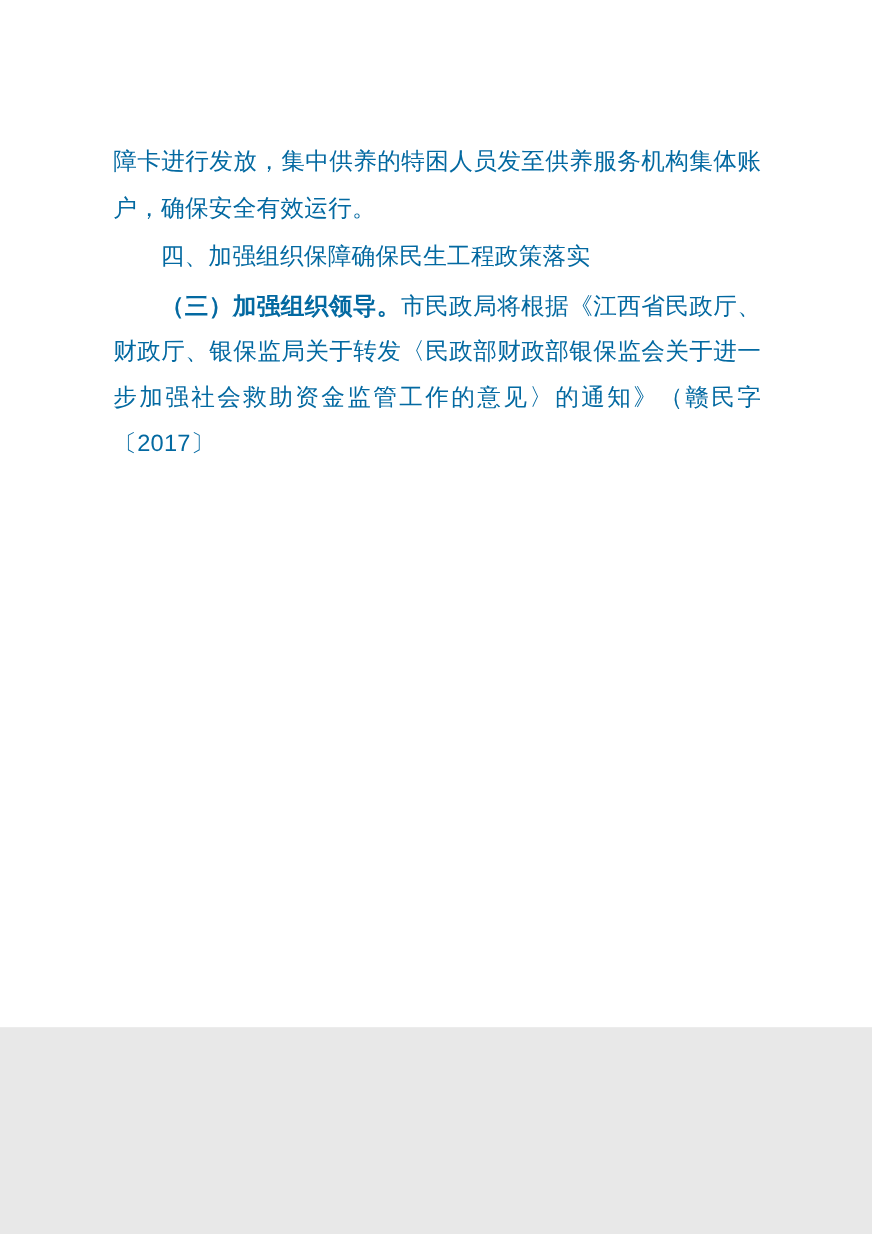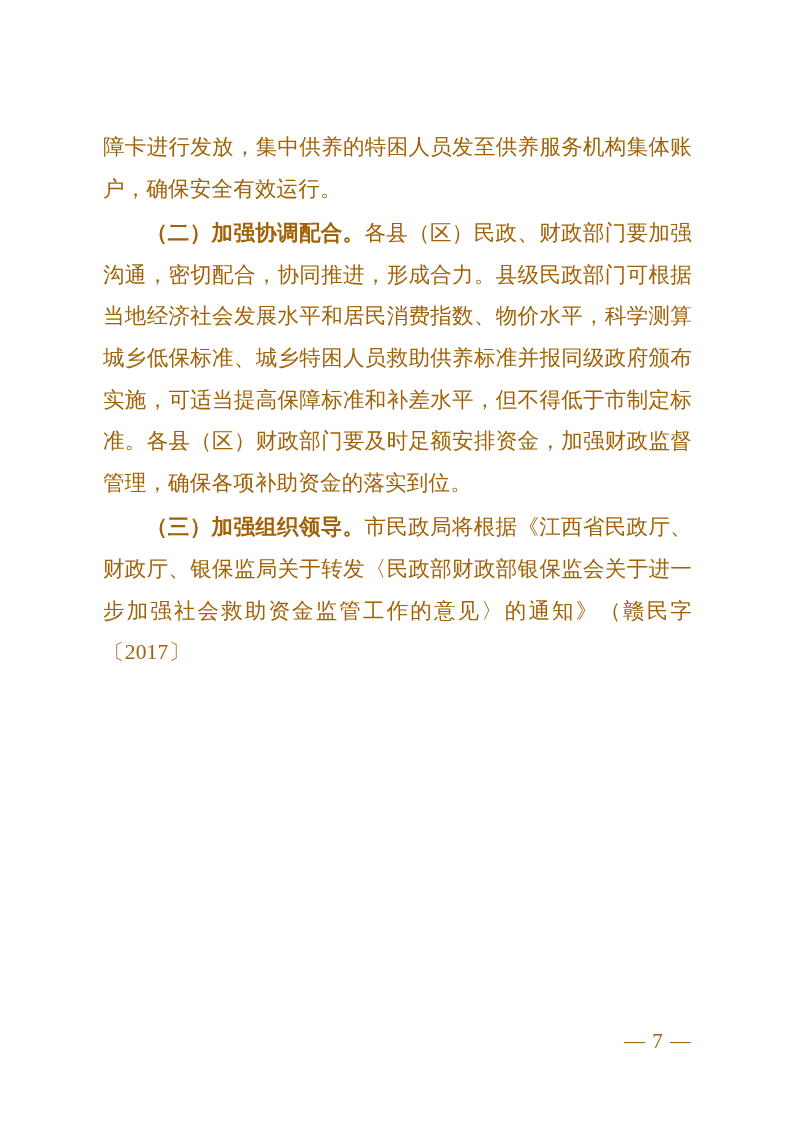--- a/index.html
+++ b/index.html
@@ -3,26 +3,26 @@
 <meta charset="utf-8">
 <style>
   html, body {
     margin: 0;
     padding: 0;
     background: #e8e8e8;
   }
   .sheet {
     position: relative;
     width: 793px;
-    height: 1122px;
+    height: 934px;
     margin: 0 auto;
     background: #ffffff;
     overflow: hidden;
-    font-family: Liberation Serif, serif;
-    color: #a16207;
+    font-family: Liberation Sans, sans-serif;
+    color: #0369a1;
   }
   .doc-body {
     position: absolute;
     left: 103px;
     top: 127px;
     width: 589px;
     font-size: 21.5px;
     line-height: 41.6px;
     text-align: justify;
     text-justify: inter-ideograph;
@@ -55,23 +55,23 @@
 </style>
 </head>
 <body>
 
 <div class="sheet">
 
   <div class="doc-body">
 
     <p class="no-indent"><span>障卡进行发放，集中供养的特困人员发至供养服务机构集体账户，确保安全有效运行。</span></p>
 
+    <p class="sp-before"><span>四、加强组织保障确保民生工程政策落实</span></p>
 
 
-    <p class="sp-before"><span class="lead">（二）加强协调配合。</span><span>各县（区）民政、财政部门要加强沟通，密切配合，协同推进，形成合力。县级民政部门可根据当地经济社会发展水平和居民消费指数、物价水平，科学测算城乡低保标准、城乡特困人员救助供养标准并报同级政府颁布实施，可适当提高保障标准和补差水平，但不得低于市制定标准。各县（区）财政部门要及时足额安排资金，加强财政监督管理，确保各项补助资金的落实到位。</span></p>
 
     <p class="sp-before"><span class="lead">（三）加强组织领导。</span><span>市民政局将根据《江西省民政厅、财政厅、银保监局关于转发〈民政部财政部银保监会关于进一步加强社会救助资金监管工作的意见〉的通知》（赣民字〔2017〕</span></p>
 
   </div>
 
   <div class="page-footer">— 7 —</div>
 
 </div>
 
 </body></html>

